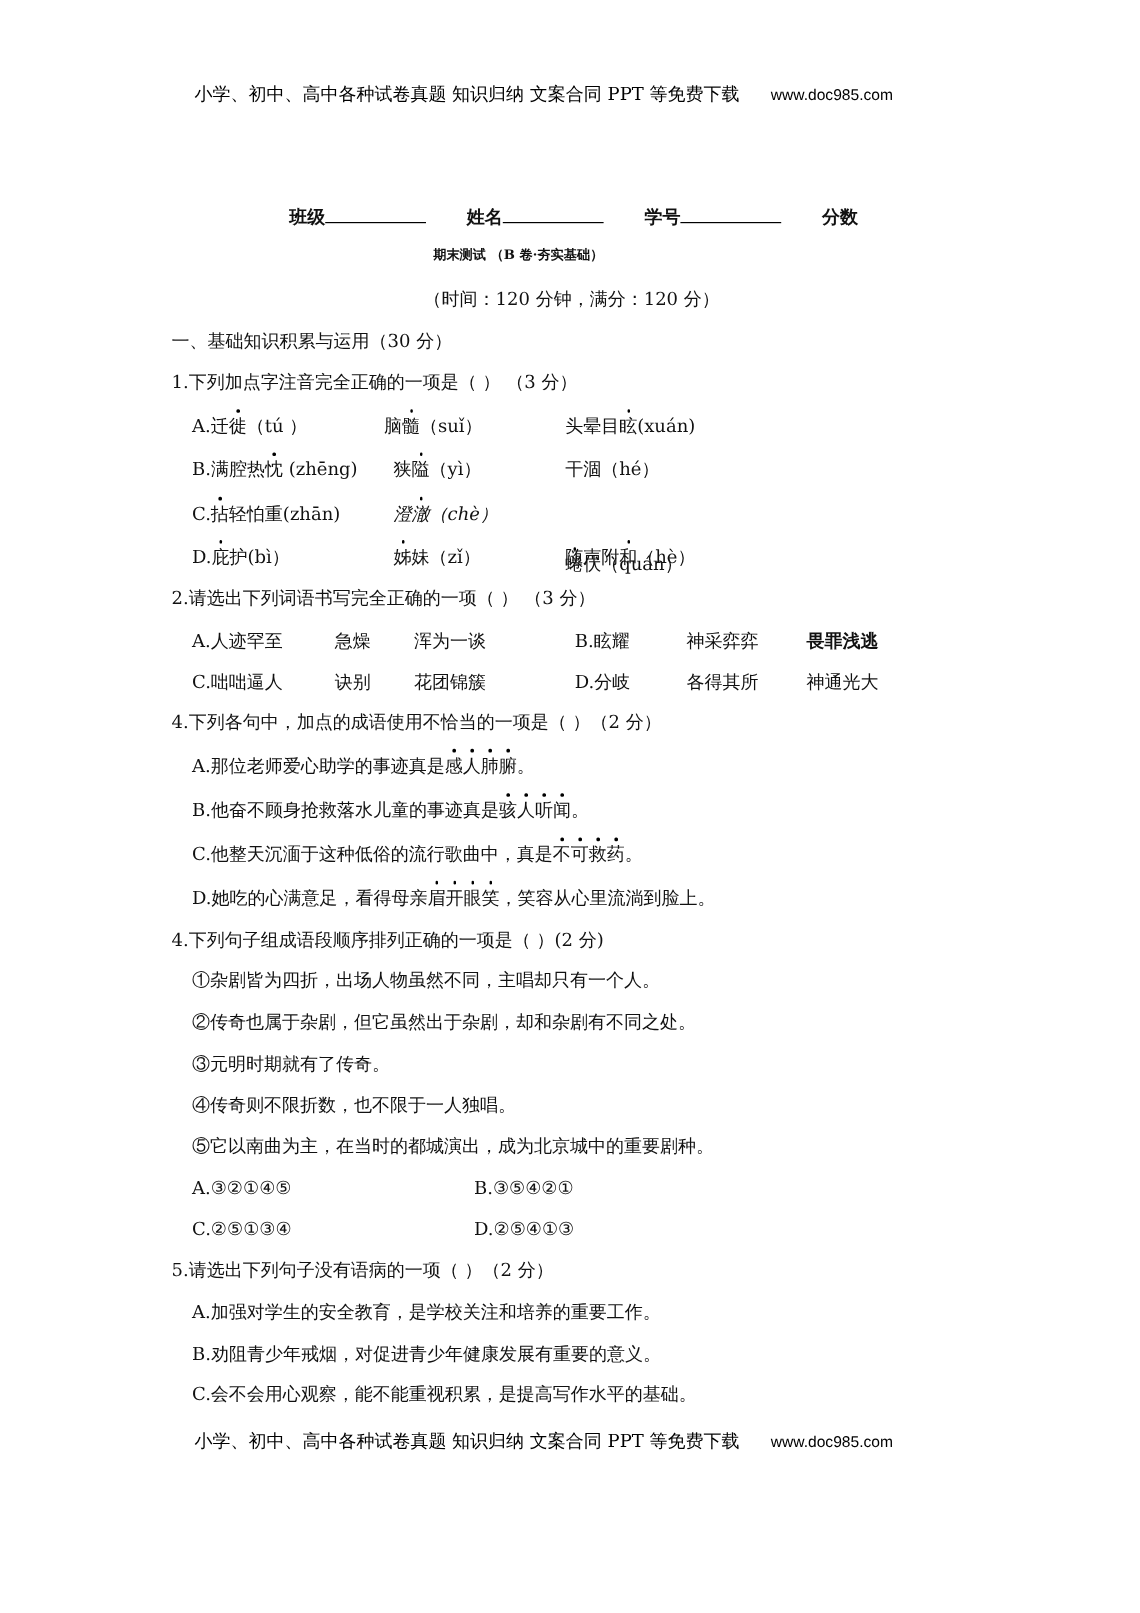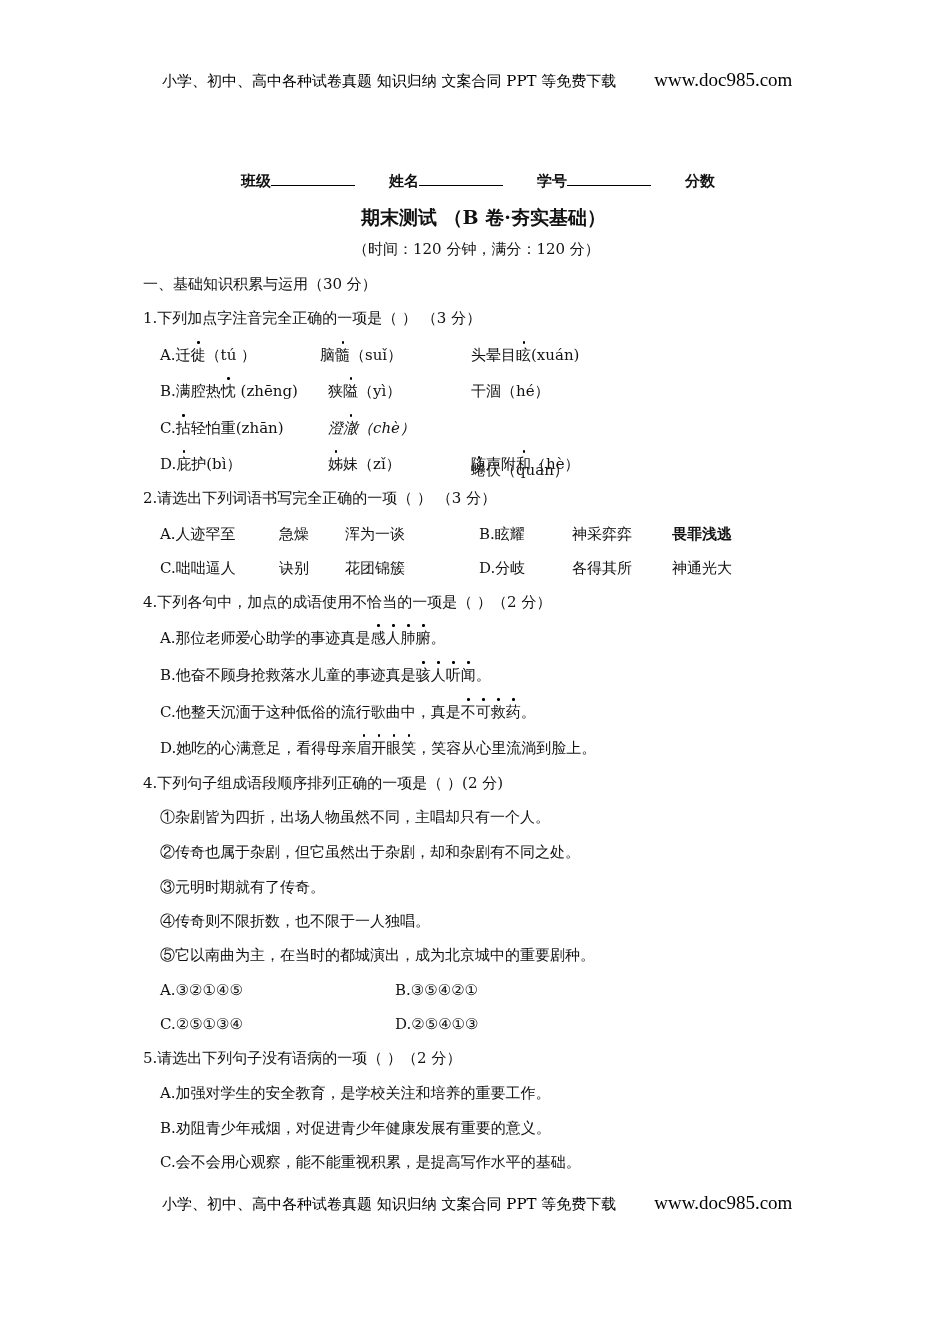--- a/index.html
+++ b/index.html
@@ -3,24 +3,24 @@
 <meta charset="utf-8">
 <style>
   html, body { margin: 0; padding: 0; background: #ffffff; }
   body {
     width: 950px; height: 1344px; position: relative; overflow: hidden;
     font-family: "DejaVu Serif", "Liberation Serif", serif;
     color: #111;
   }
   .abs { position: absolute; white-space: nowrap; }
   .banner { font-size: 15px; letter-spacing: 0px; color: #000; }
-  .banner .url { margin-left: 38px; font-family: Liberation Serif, serif; font-size: 19px; }
+  .banner .url { margin-left: 26px; font-family: Liberation Sans, sans-serif; font-size: 13px; }
   .info-row { font-size: 15px; font-weight: bold; }
   .info-row span.blank { display: inline-block; width: 84px; border-bottom: 1px solid #000; height: 14px; vertical-align: baseline; margin-right: 34px; }
-  .title { font-size: 19px; font-weight: bold; }
+  .title { font-size: 11px; font-weight: bold; }
   .sub { font-size: 15px; }
   .line { font-size: 15px; }
   .dot { position: relative; display: inline-block; }
   .dot::before {
     content: ""; position: absolute; left: 50%; top: -5px; width: 2.5px; height: 2.5px;
     margin-left: -1px; background: #000; border-radius: 50%;
   }
   .col { position: absolute; white-space: nowrap; font-size: 15px; }
 </style>
 </head>

